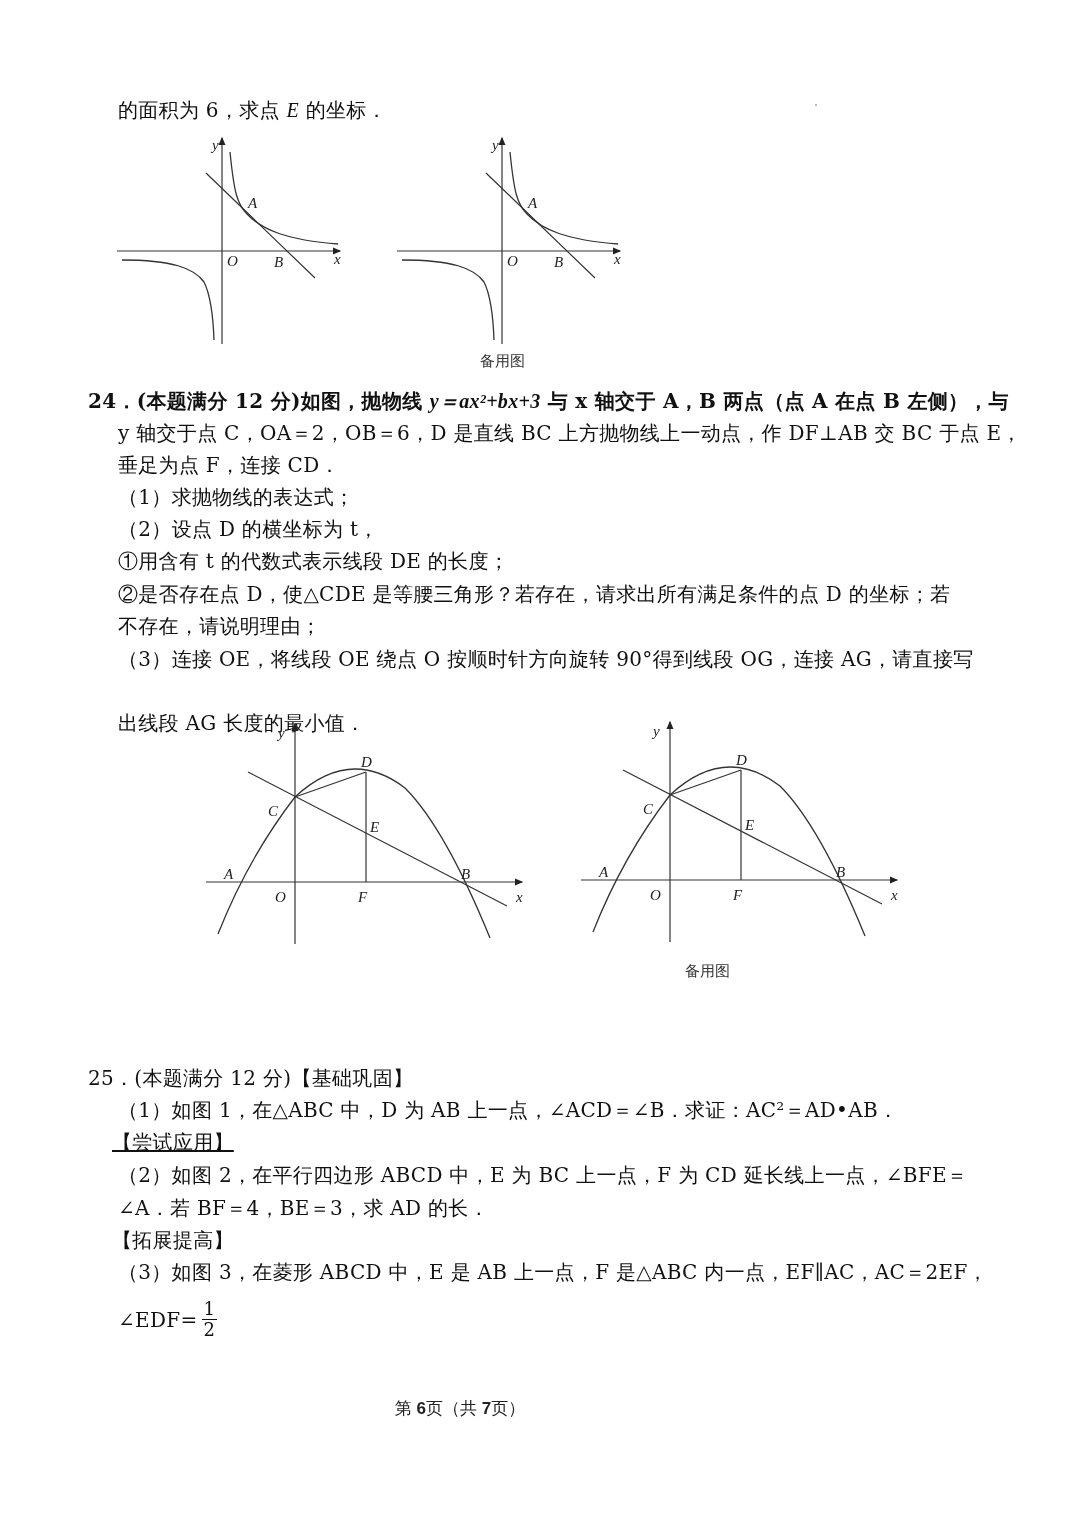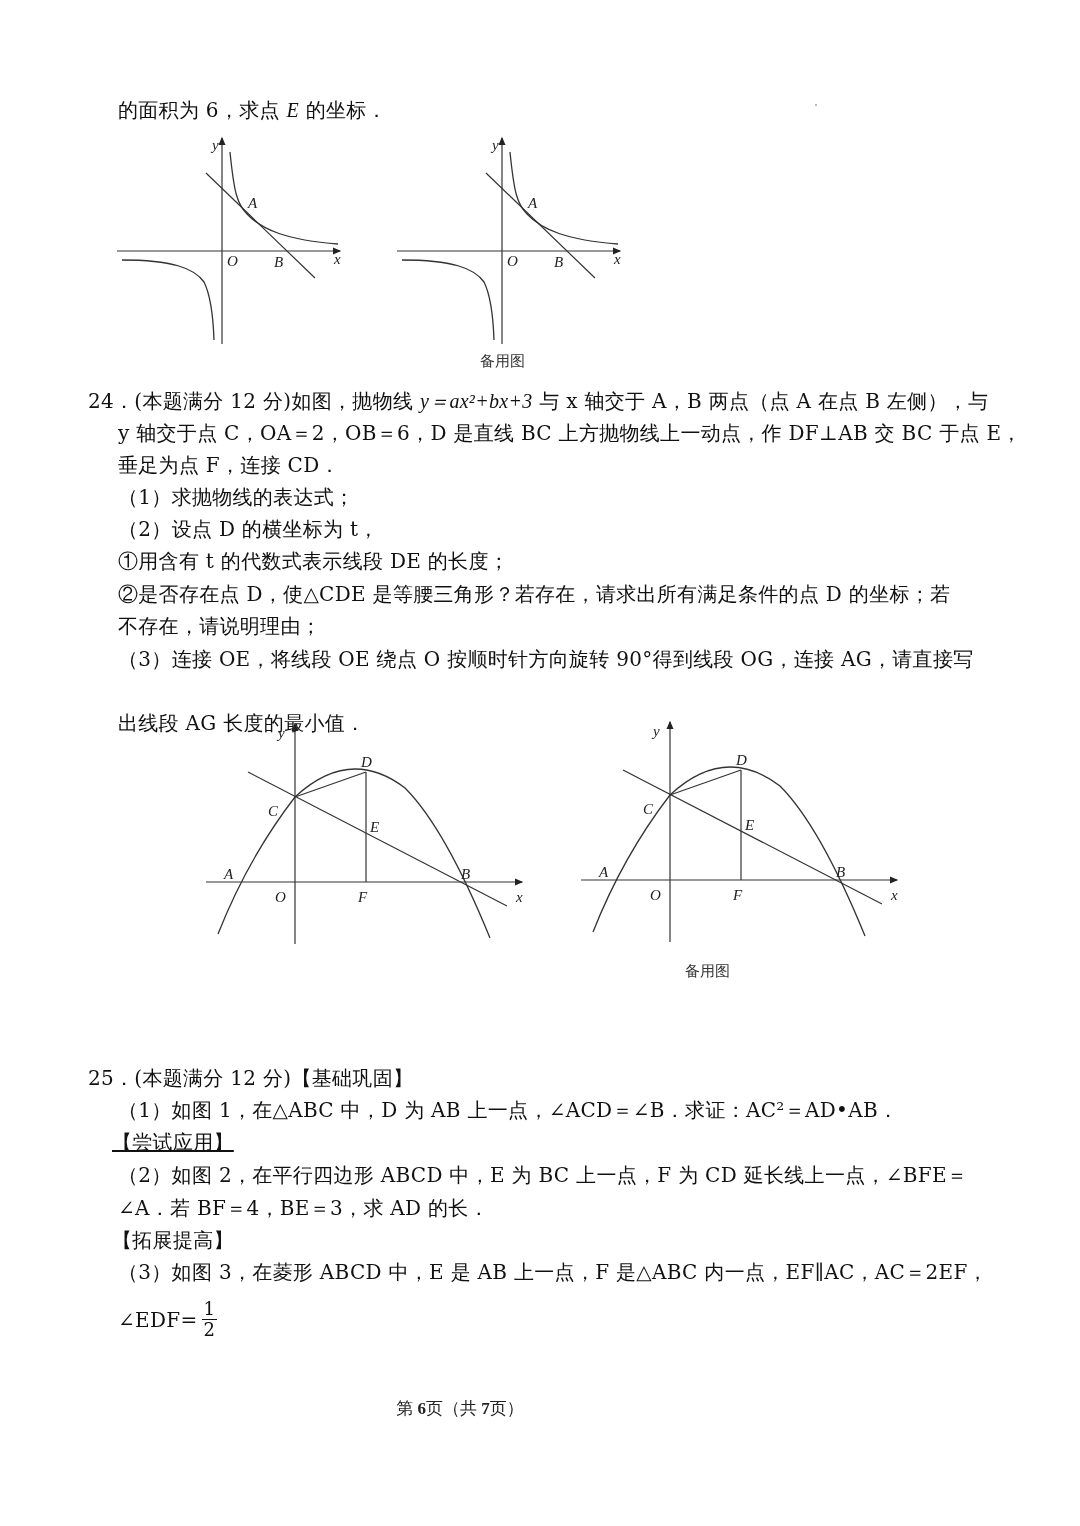--- a/index.html
+++ b/index.html
@@ -19,21 +19,21 @@
   .fig-label { font-family: "Liberation Serif", serif; font-style: italic; font-size: 15px; fill: #222; }
   .fig-caption { font-family: "DejaVu Sans", sans-serif; font-size: 15px; fill: #333; }
   .frac {
     display: inline-block; vertical-align: middle; text-align: center;
     margin: 0 4px; position: relative; top: -2px;
   }
   .frac span { display: block; font-size: 18px; line-height: 20px; }
   .frac .num { border-bottom: 1px solid #111; padding: 0 2px; }
   .footer {
     position: absolute; top: 1397px; left: 0; width: 920px; text-align: center;
-    font-family: Liberation Serif, serif; font-size: 17px; color: #222;
+    font-family: Liberation Sans, sans-serif; font-size: 17px; color: #222;
   }
   .dot-mark { position: absolute; left: 815px; top: 104px; width: 2px; height: 2px; background: #bbb; }
 </style>
 </head>
 <body>
 
 <div class="line" style="left:118px; top:98px;">
   <span>的面积为 6，求点 </span><i>E</i><span> 的坐标．</span>
 </div>
 <div class="dot-mark"></div>
@@ -72,21 +72,21 @@
     <line x1="94" y1="41" x2="203" y2="146" stroke="#333" stroke-width="1.2"></line>
     <text x="100" y="18" class="fig-label">y</text>
     <text x="222" y="132" class="fig-label">x</text>
     <text x="115" y="134" class="fig-label">O</text>
     <text x="136" y="76" class="fig-label">A</text>
     <text x="162" y="135" class="fig-label">B</text>
     <text x="88" y="234" class="fig-caption">备用图</text>
   </svg>
 </div>
 
-<div class="line" style="left:88px; top:389px;">
+<div class="line" style="left:88px; top:389px;font-weight:bold;">
   <span>24．</span><span>(本题满分 12 分)</span><span>如图，抛物线 </span><i>y＝ax²+bx+3</i><span> 与 x 轴交于 A，B 两点（点 A 在点 B 左侧），与</span>
 </div>
 <div class="line" style="left:118px; top:421px;">y 轴交于点 C，OA＝2，OB＝6，D 是直线 BC 上方抛物线上一动点，作 DF⊥AB 交 BC 于点 E，</div>
 <div class="line" style="left:118px; top:453px;">垂足为点 F，连接 CD．</div>
 
 <div class="line" style="left:118px; top:485px;"><span>（1）</span><span>求抛物线的表达式；</span></div>
 <div class="line" style="left:118px; top:517px;"><span>（2）</span><span>设点 D 的横坐标为 t，</span></div>
 <div class="line" style="left:118px; top:549px;"><span>①</span><span>用含有 t 的代数式表示线段 DE 的长度；</span></div>
 <div class="line" style="left:118px; top:582px;"><span>②</span><span>是否存在点 D，使△CDE 是等腰三角形？若存在，请求出所有满足条件的点 D 的坐标；若</span></div>
 <div class="line" style="left:118px; top:614px;"><span>不存在，请说明理由；</span></div>

